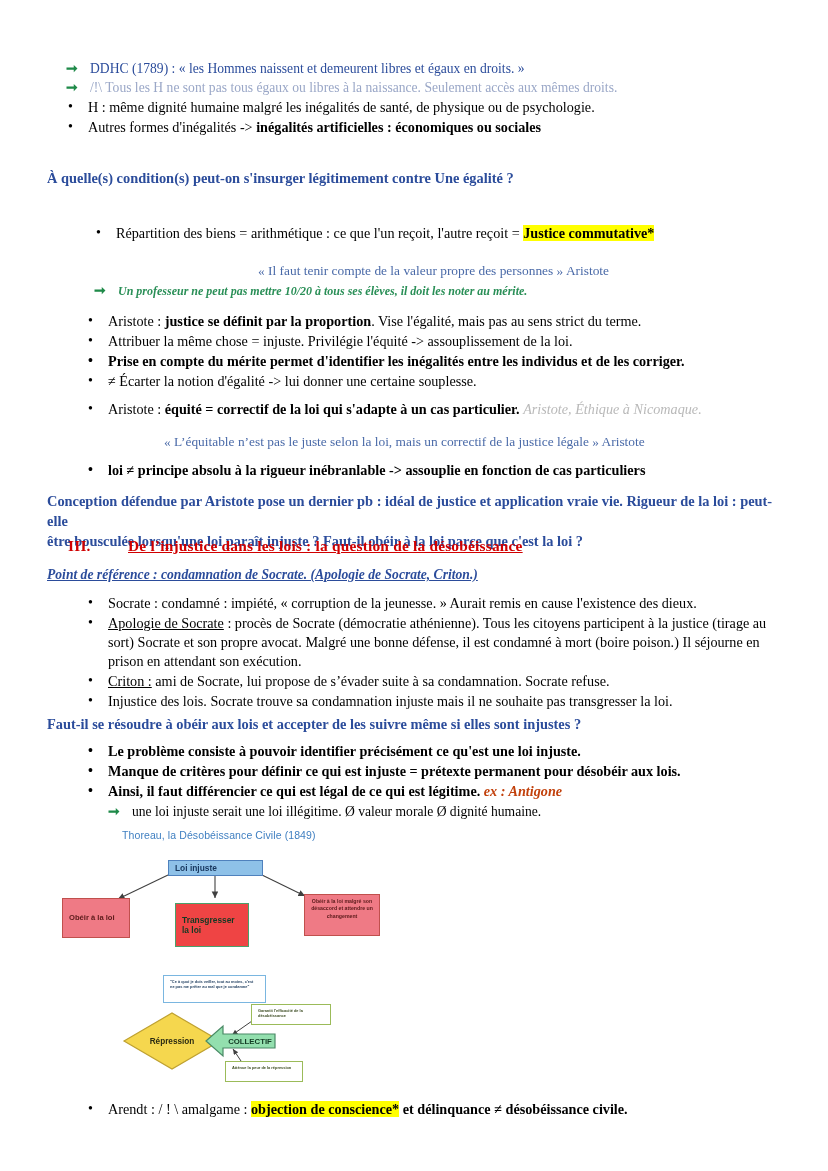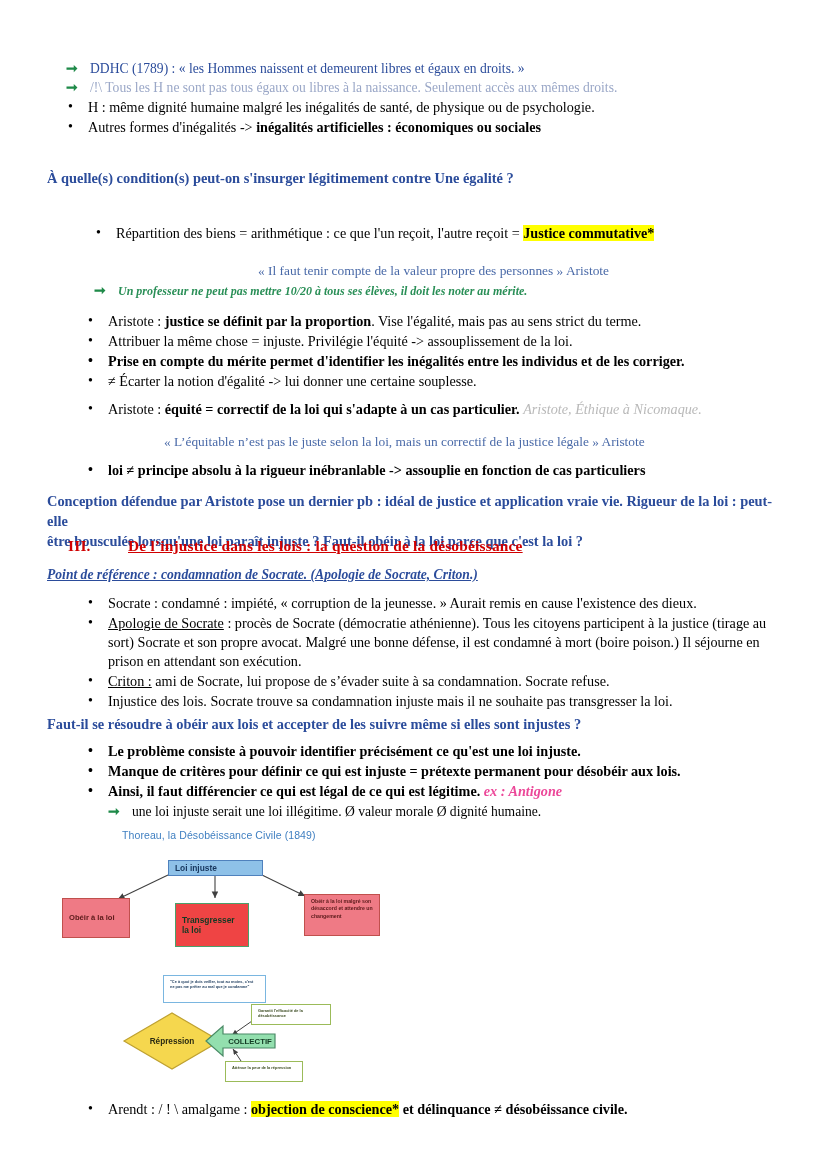--- a/index.html
+++ b/index.html
@@ -63,21 +63,21 @@
   .hl { background: #ffff00; }
   .blue { color: #2b4c9b; }
   .blue-head {
     color: #2b4c9b;
     font-weight: bold;
     font-size: 14.4px;
     line-height: 20px;
   }
   .faded { color: #9aa7c7; }
   .grey-it { color: #b9b9b9; font-style: italic; font-weight: normal; }
-  .green-it { color: #ec4899; font-style: italic; font-weight: bold; }
+  .green-it { color: #c2410c; font-style: italic; font-weight: bold; }
   .quote-blue {
     color: #4a6aa8;
     font-size: 13.4px;
     line-height: 19px;
   }
   .green-arrow-it {
     color: #2a8f57;
     font-style: italic;
     font-weight: bold;
     font-size: 12px;
@@ -114,21 +114,21 @@
   .node {
     position: absolute;
     box-sizing: border-box;
     font-family: "Liberation Sans", sans-serif;
     font-weight: bold;
     display: flex;
     align-items: center;
   }
   .node.pad { padding: 3px 6px; }
   .n-blue   { background: #8ec1e8; border: 1.2px solid #4f81bd; color: #17365d; }
-  .n-red    { background: #ef7a85; border: 1.2px solid #c0504d; color: #5b1a1a; }
+  .n-red    { background: #ef7a85; border: 1.2px solid #c0504d; color: #5b1a1a; text-align: center; }
   .n-green  { background: #ef4444; border: 1.2px solid #4aa06b; color: #123a23; }
   .n-note   { background: #ffffff; border: 1.2px solid #7ab6e0; color: #1b3a5c; }
   .n-note2  { background: #ffffff; border: 1.2px solid #9bbb59; color: #3a4a20; }
   .tiny { font-size: 3.9px; line-height: 5.4px; font-weight: bold; }
   .med  { font-size: 7.6px; line-height: 9.6px; }
   .big  { font-size: 8.4px; line-height: 10.4px; }
 </style>
 </head>
 <body>
 

